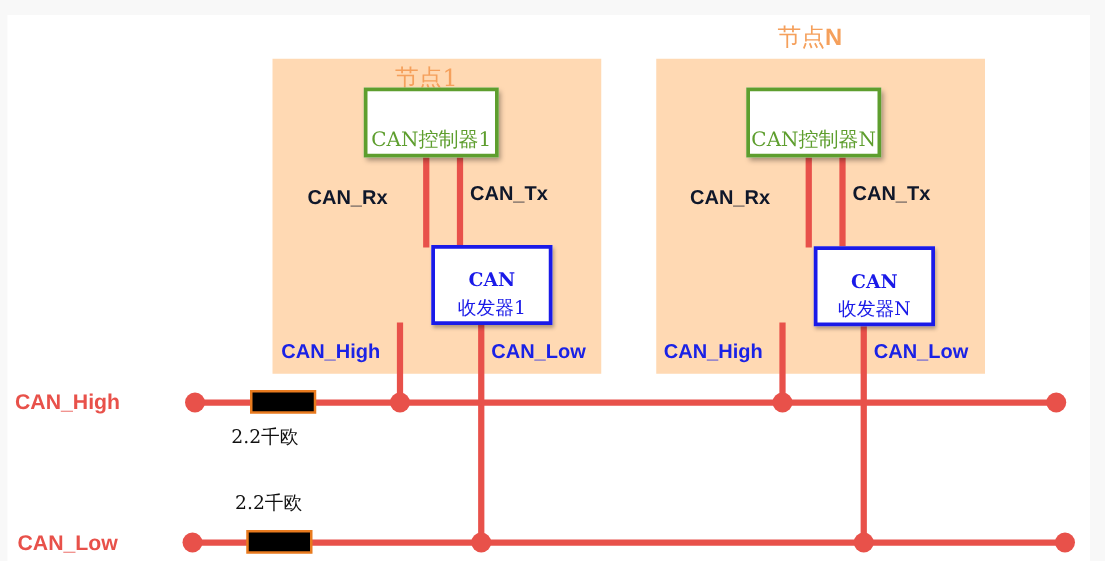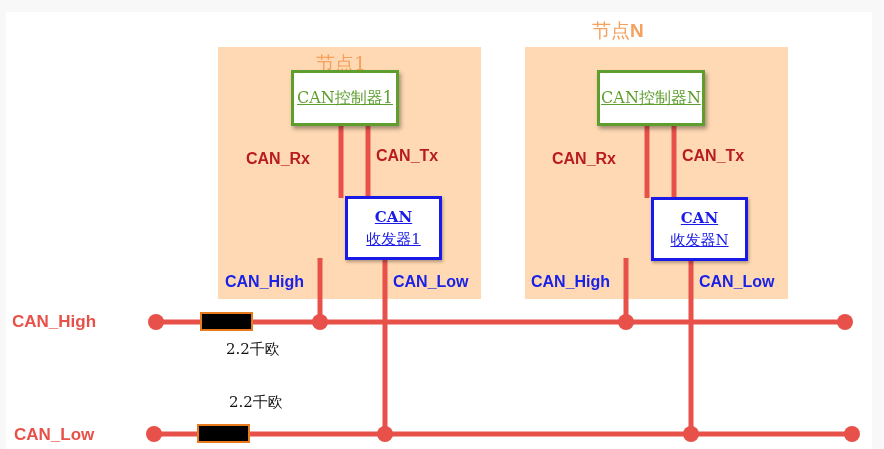--- a/index.html
+++ b/index.html
@@ -2,25 +2,25 @@
 <html><head>
 <meta charset="utf-8">
 <style>
   html, body { margin: 0; padding: 0; }
   body { width: 884px; height: 449px; background: #f8f8f8; position: relative; overflow: hidden; font-family: "Liberation Sans", sans-serif; }
   .canvas { position: absolute; left: 6px; top: 12px; width: 866px; height: 437px; background: #ffffff; }
   svg { position: absolute; left: 0; top: 0; }
   .lbl { position: absolute; white-space: nowrap; line-height: 1; }
   .node-title { font-family: "DejaVu Serif", serif; font-size: 19px; color: #f5a05c; }
   .node-title b { font-family: "Liberation Sans", sans-serif; font-weight: bold; }
-  .pin-green { font-weight: bold; font-size: 16px; color: #b91c1c; }
+  .pin-green { font-weight: bold; font-size: 16px; color: #0f172a; }
   .pin-blue { font-weight: bold; font-size: 16px; color: #1a22e6; }
   .bus-lbl { font-weight: bold; font-size: 17px; color: #e8514a; }
-  .res-lbl { font-family: "DejaVu Serif", serif; font-size: 15px; color: #111; margin-left: 41px; }
-  .box { position: absolute; box-sizing: border-box; background: #fff; display: flex; flex-direction: column; align-items: center; justify-content: center; text-align: center; text-decoration: underline; }
+  .res-lbl { font-family: "DejaVu Serif", serif; font-size: 15px; color: #111; }
+  .box { position: absolute; box-sizing: border-box; background: #fff; display: flex; flex-direction: column; align-items: center; justify-content: flex-end; text-align: center; }
   .ctrl { border: 3px solid #5e9e2e; box-shadow: 2px 3px 4px rgba(0,0,0,0.35); color: #5e9e2e; font-family: "DejaVu Serif", serif; font-size: 16px; }
   .xcvr { border: 3px solid #1a1ae8; box-shadow: 1px 2px 3px rgba(0,0,0,0.3); color: #1a1ae8; font-family: "DejaVu Serif", serif; font-size: 15px; line-height: 22px; margin-left: 36px; }
   .xcvr .t1 { font-weight: bold; }
 </style>
 </head>
 <body>
 
 <div class="canvas"></div>
 
 <svg width="884" height="449">
@@ -69,21 +69,21 @@
 </div>
 <div class="lbl pin-green" style="left:246px; top:151px;">CAN_Rx</div>
 <div class="lbl pin-green" style="left:376px; top:148px;">CAN_Tx</div>
 <div class="box xcvr" style="left:309px; top:196px; width:97px; height:64px;">
   <span class="t1">CAN</span>
   <span>收发器1</span>
 </div>
 <div class="lbl pin-blue" style="left:225px; top:274px;">CAN_High</div>
 <div class="lbl pin-blue" style="left:393px; top:274px;">CAN_Low</div>
 
-<div class="lbl node-title" style="left:592px; top:21px;">
+<div class="lbl node-title" style="left:622px; top:21px;">
   <span>节点</span><b>N</b>
 </div>
 <div class="box ctrl" style="left:597px; top:70px; width:108px; height:56px;">
   <span>CAN控制器N</span>
 </div>
 <div class="lbl pin-green" style="left:552px; top:151px;">CAN_Rx</div>
 <div class="lbl pin-green" style="left:682px; top:148px;">CAN_Tx</div>
 <div class="box xcvr" style="left:615px; top:197px; width:97px; height:64px;">
   <span class="t1">CAN</span>
   <span>收发器N</span>

